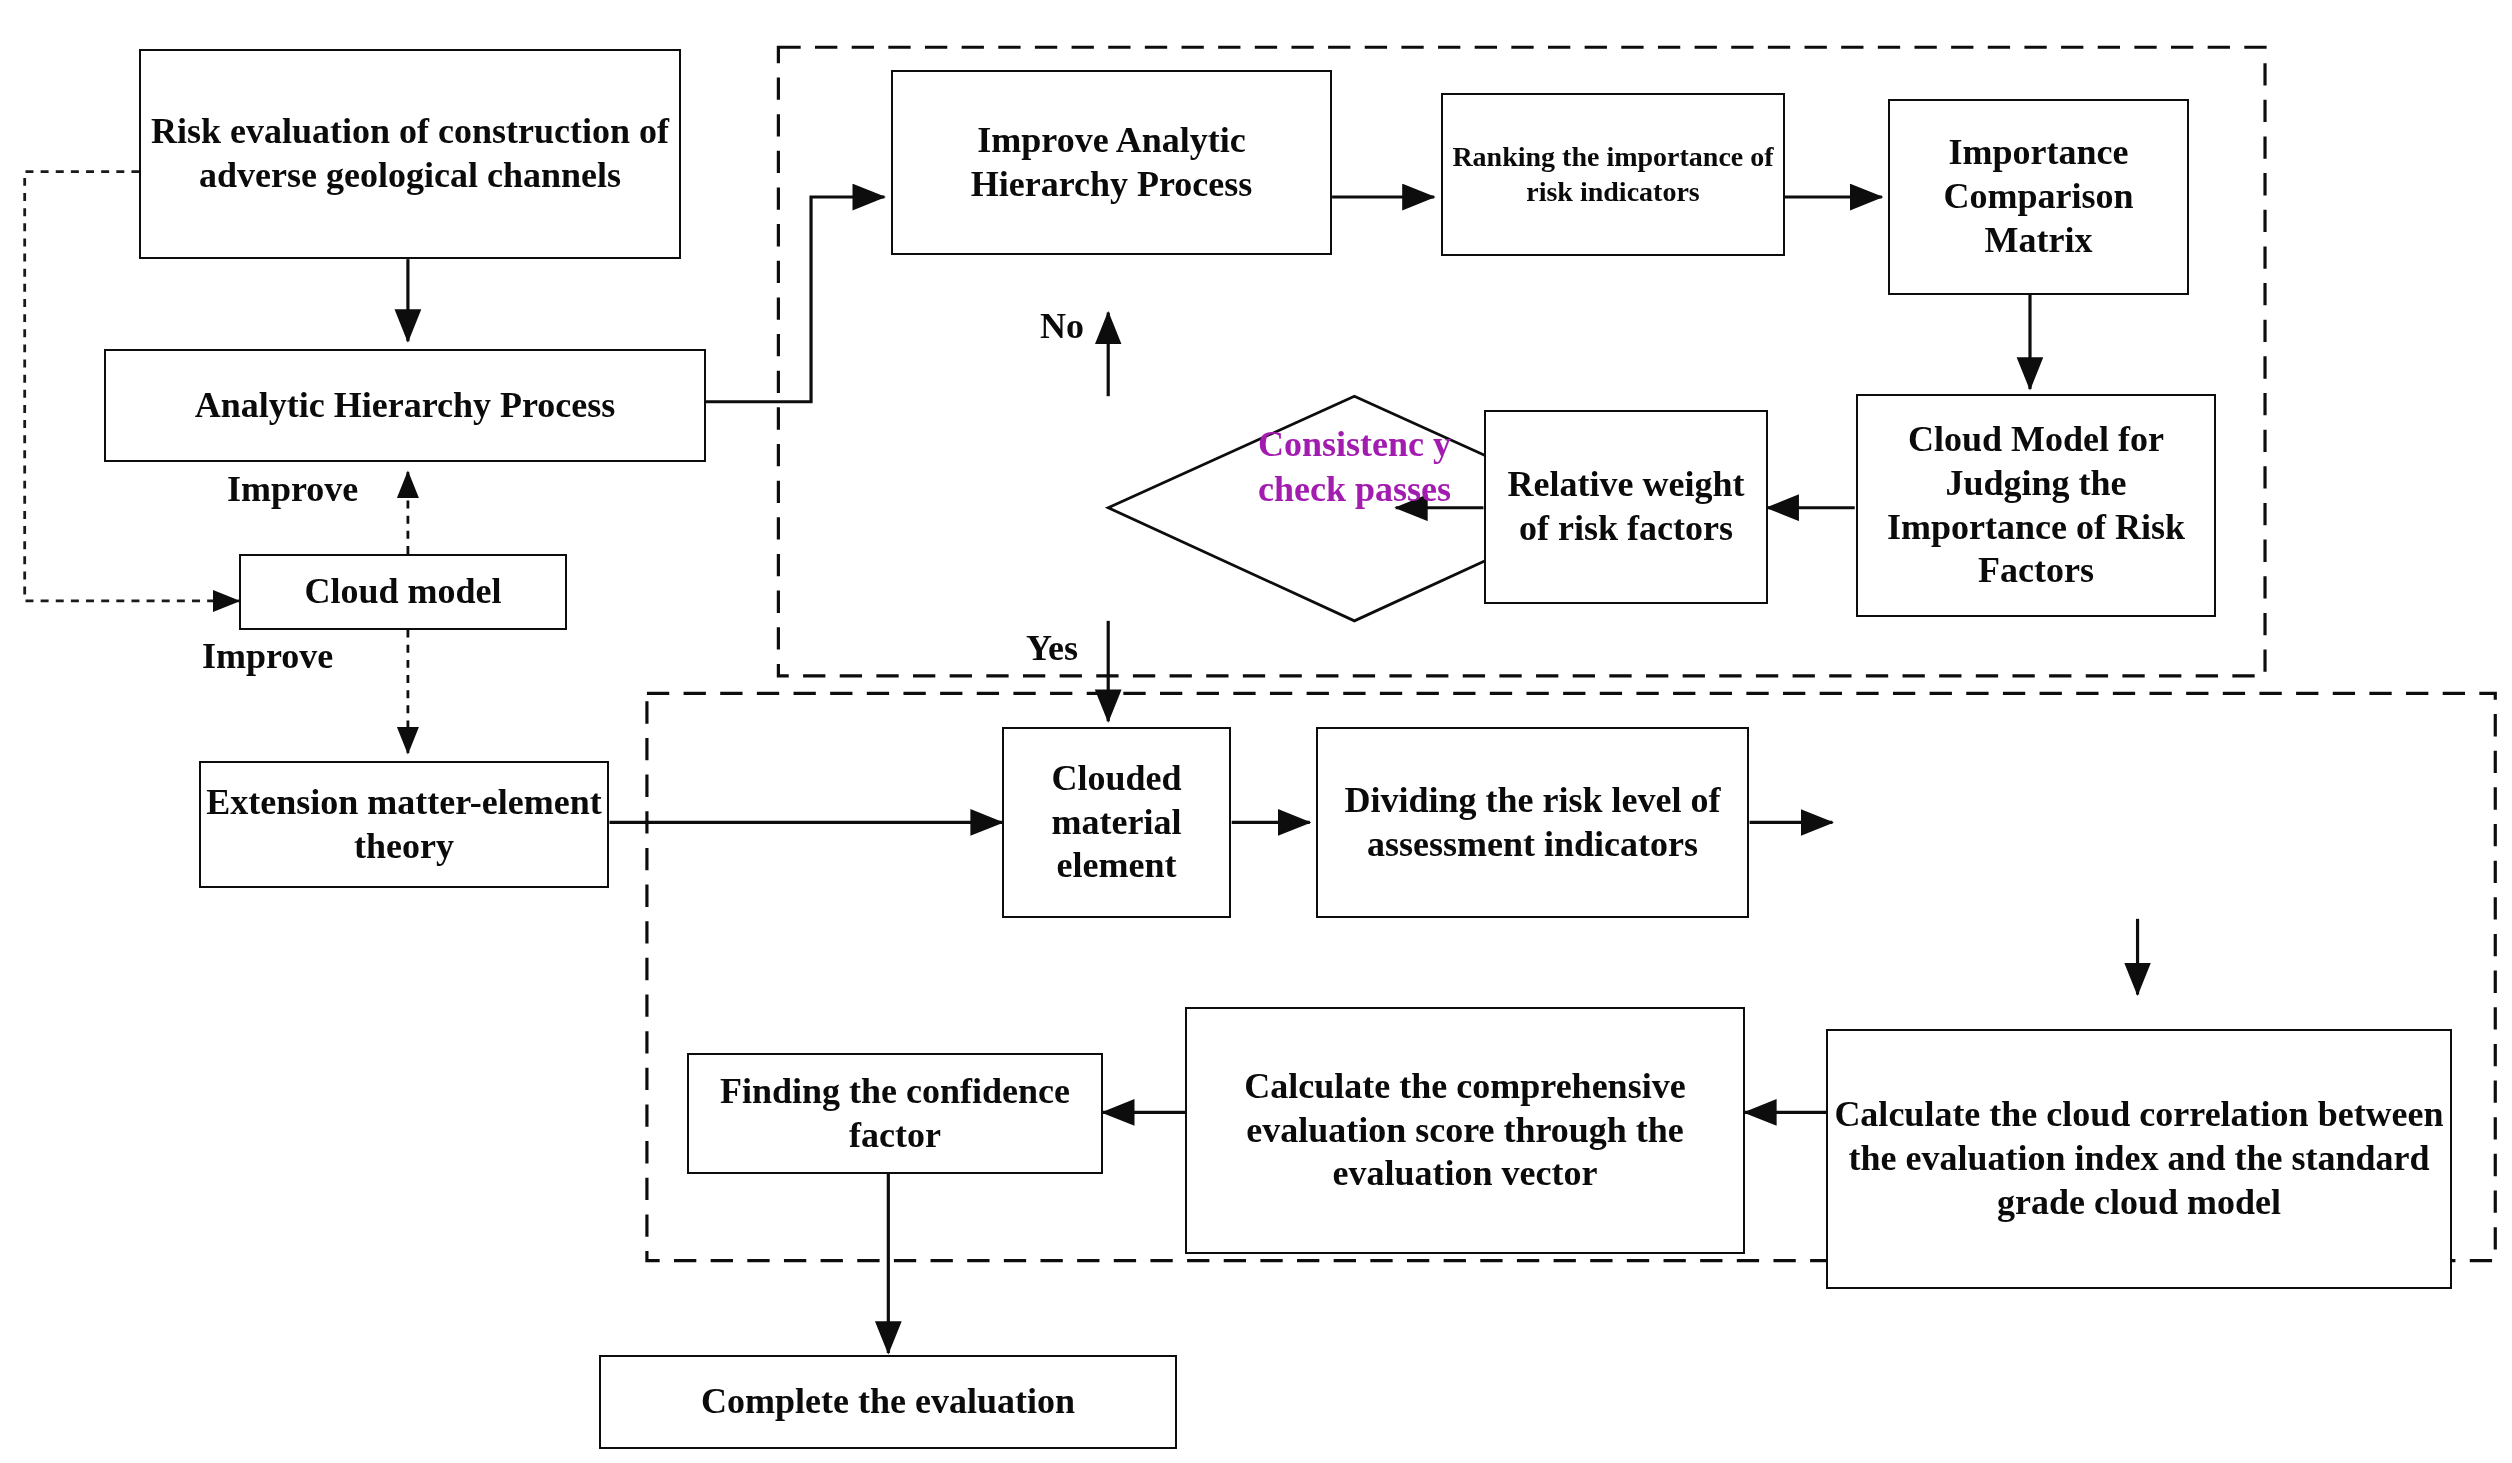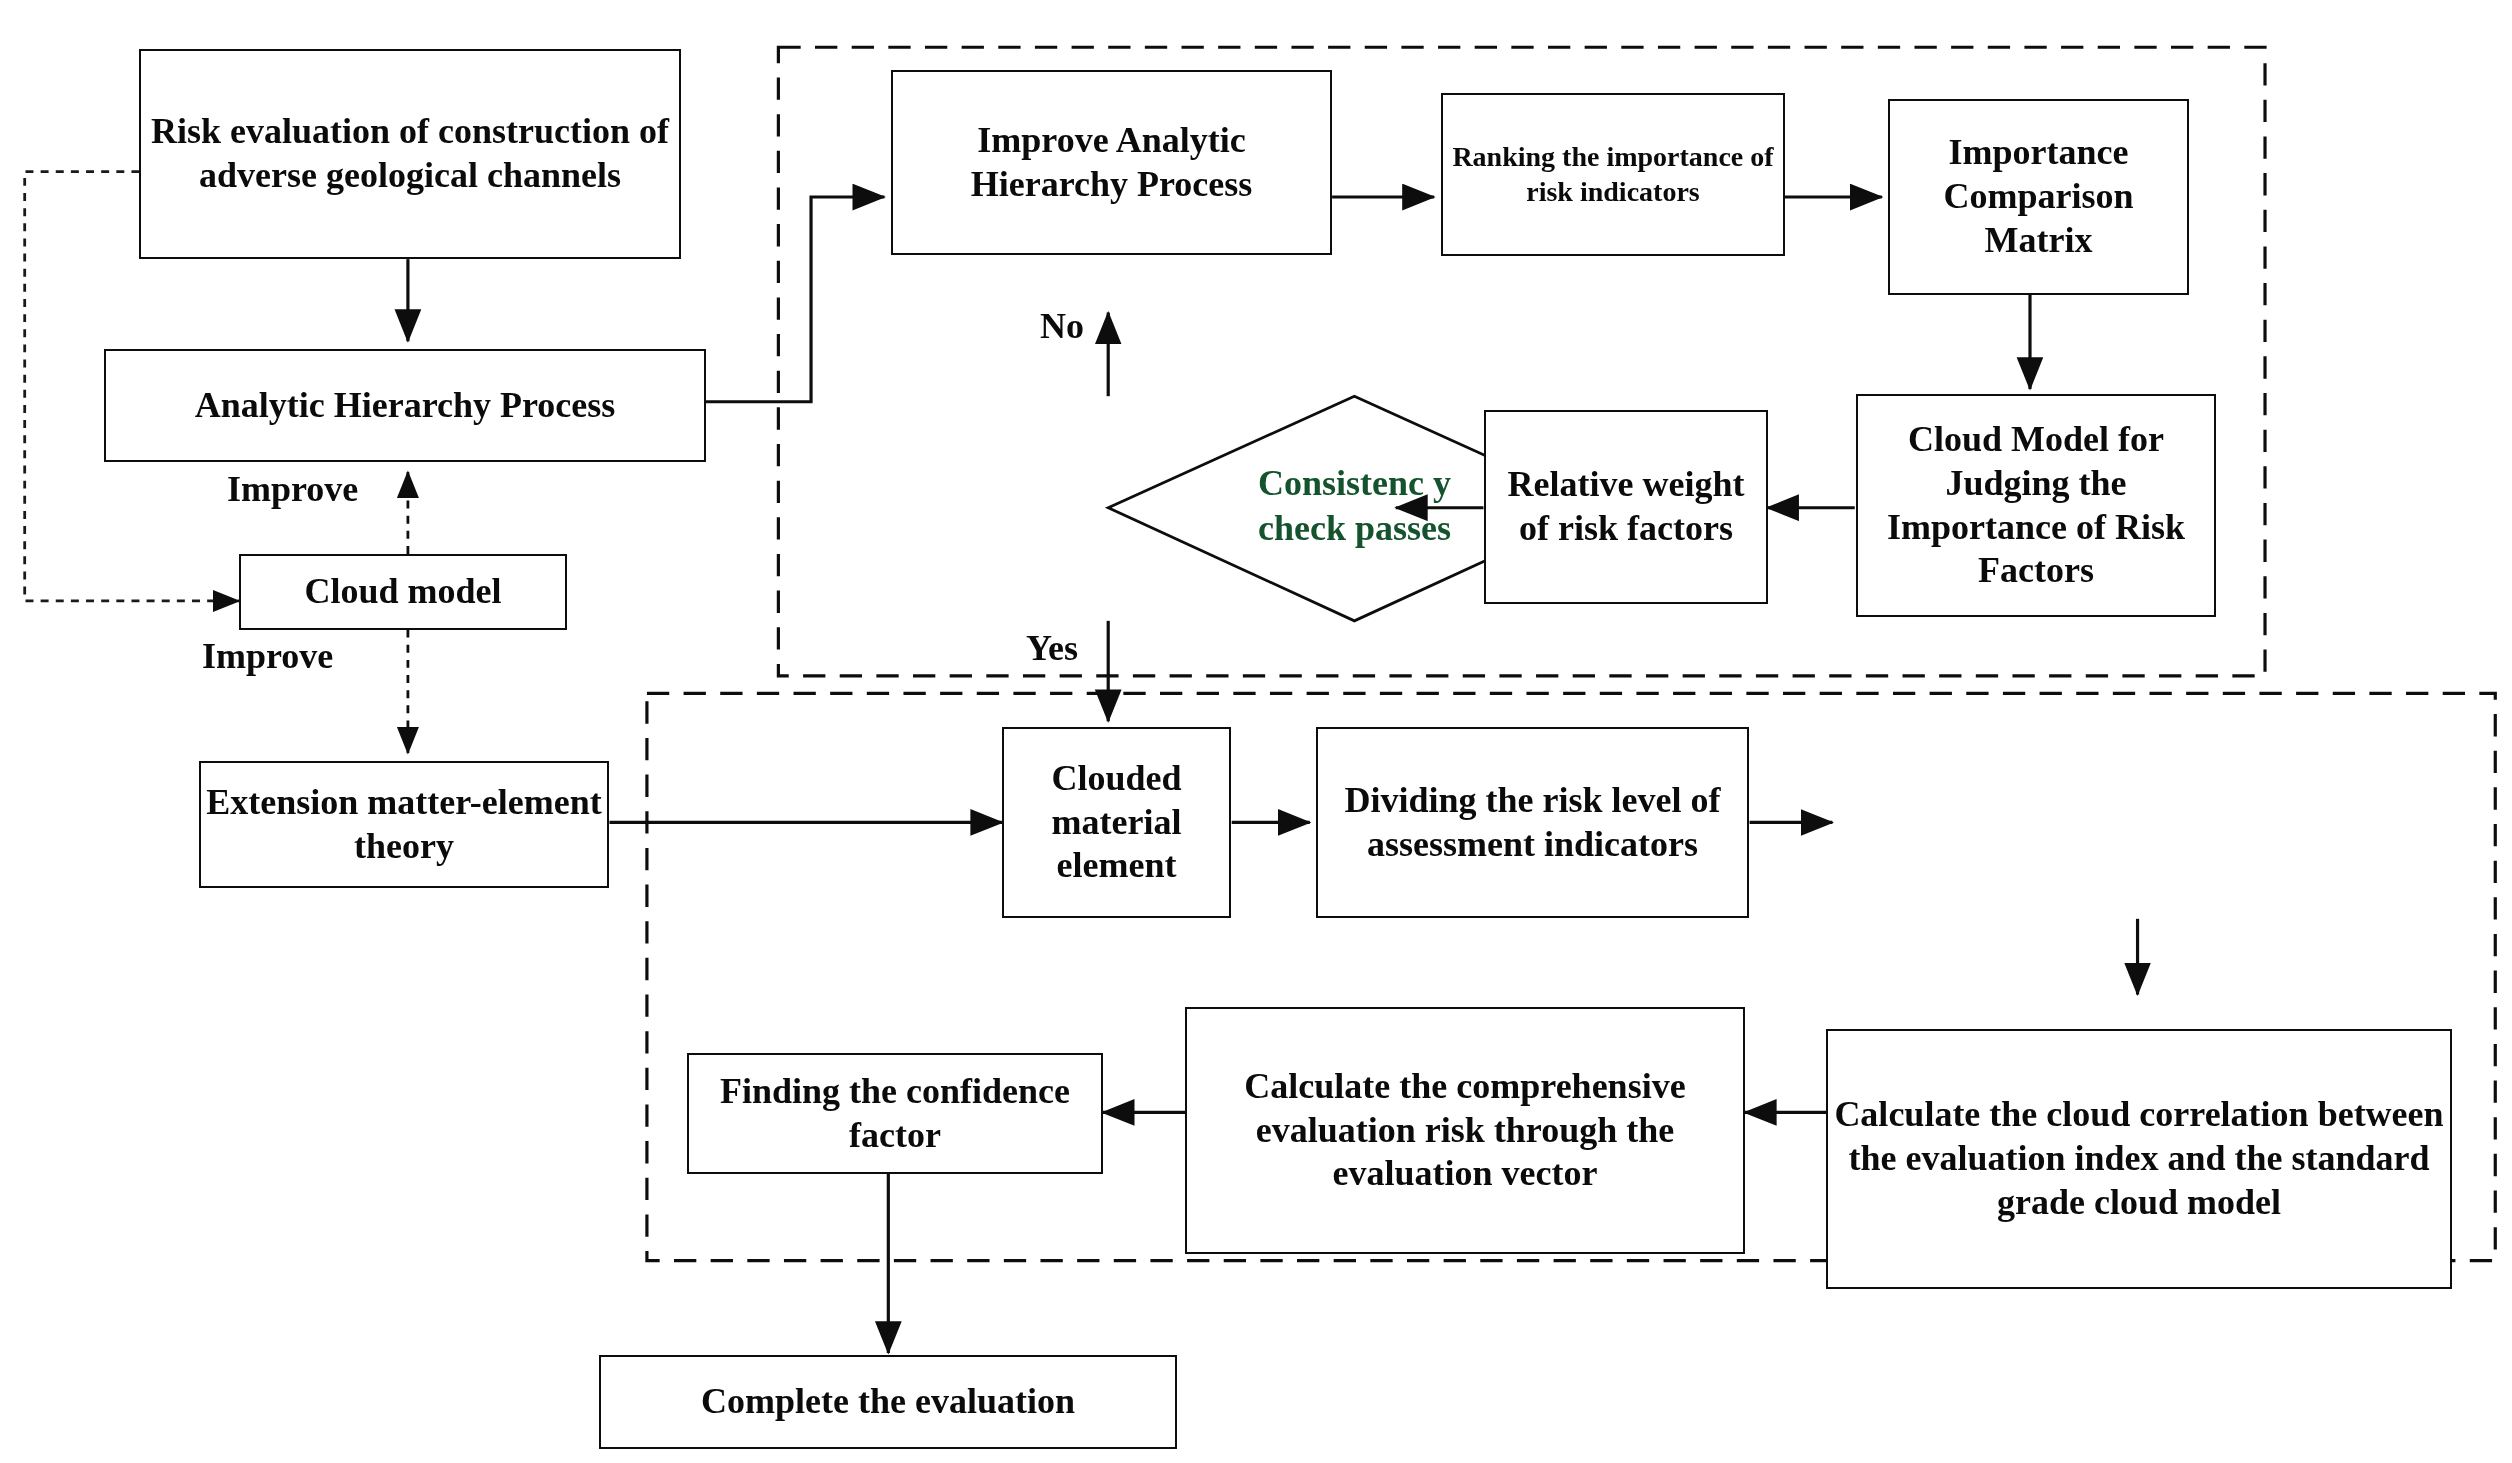--- a/index.html
+++ b/index.html
@@ -4,22 +4,22 @@
 <style>
   html,body{margin:0;padding:0;background:#ffffff;}
   body{width:2512px;height:1464px;position:relative;overflow:hidden;
        font-family:"Liberation Serif", "DejaVu Serif", serif;}
   #stage{position:absolute;left:0;top:0;width:2512px;height:1464px;font-weight:bold;}
   svg{position:absolute;left:0;top:0;width:2512px;height:1464px;}
   .nodebox{position:absolute;box-sizing:border-box;border:2.4px solid #0d0d0d;background:#ffffff;
            display:flex;align-items:center;justify-content:center;text-align:center;
            color:#0b0b0b;line-height:1.22;padding:1.6px 4.8px;}
   .lbl{position:absolute;color:#0b0b0b;white-space:nowrap;line-height:1.1;}
-  .diamond-text{position:absolute;display:flex;align-items:center;justify-content:center;
-                text-align:center;color:#14532d;line-height:1.25;}
+  .diamond-text{position:absolute;display:flex;justify-content:center;
+                text-align:center;color:#a21caf;line-height:1.25;}
 </style>
 </head>
 <body>
 
 <div id="stage">
 
   <svg viewBox="0 0 3153 1837" xmlns="http://www.w3.org/2000/svg">
     <defs>
       <marker id="ah" markerWidth="12" markerHeight="12" refX="9.5" refY="4" orient="auto" markerUnits="strokeWidth">
         <path d="M0,0 L10,4 L0,8 z" fill="#0d0d0d"></path>
@@ -120,21 +120,21 @@
   <div class="nodebox" style="left:1316px;top:727px;width:433px;height:191px;font-size:36px;">
     <span>Dividing the risk level of assessment indicators</span>
   </div>
 
 
   <div class="nodebox" style="left:1826px;top:996px;width:626px;height:260px;font-size:36px;margin-top:33px;">
     <span>Calculate the cloud correlation between the evaluation index and the standard grade cloud model</span>
   </div>
 
   <div class="nodebox" style="left:1185px;top:1007px;width:560px;height:247px;font-size:36px;">
-    <span>Calculate the comprehensive evaluation risk through the evaluation vector</span>
+    <span>Calculate the comprehensive evaluation score through the evaluation vector</span>
   </div>
 
   <div class="nodebox" style="left:687px;top:1053px;width:416px;height:121px;font-size:36px;">
     <span>Finding the confidence factor</span>
   </div>
 
   <div class="nodebox" style="left:599px;top:1355px;width:578px;height:94px;font-size:36px;">
     <span>Complete the evaluation</span>
   </div>
 

